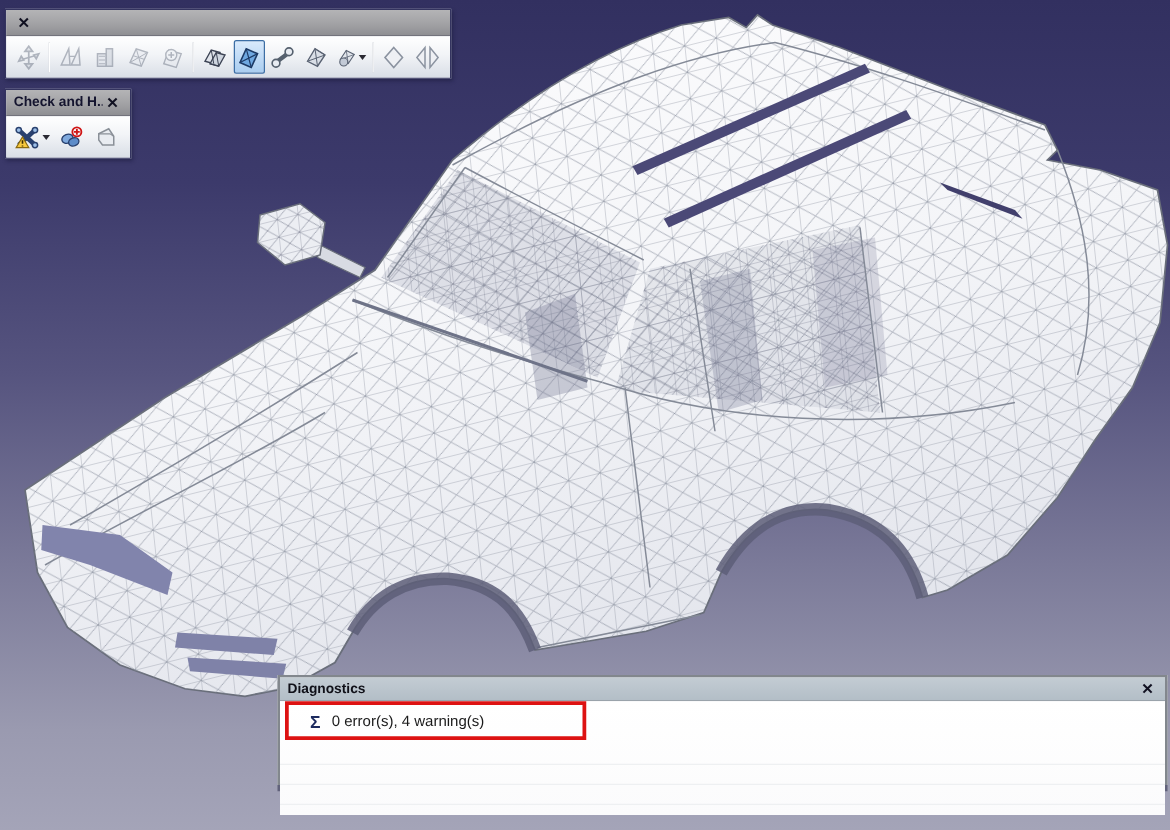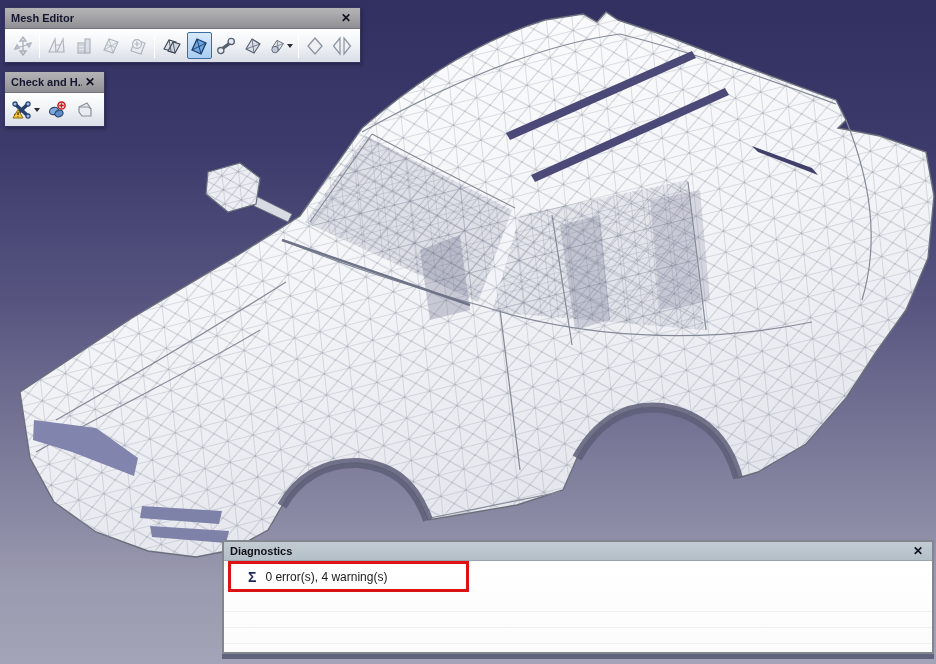--- a/index.html
+++ b/index.html
@@ -28,21 +28,21 @@
     border:1px solid transparent; border-radius:2px; margin:0 1px; }
   .tool-btn.disabled { opacity:.5; }
   .tool-btn.active { background:linear-gradient(180deg,#d9eafc,#aacdf0);
     border:1px solid #3c6ea5; }
   .tb-sep { width:1px; height:24px; background:#aab0ba; border-right:1px solid #ffffff;
     margin:0 3px; }
   .caret { width:0; height:0; border-left:3px solid transparent; border-right:3px solid transparent;
     border-top:4px solid #2a2a33; margin-left:2px; }
 
   
-  #diagnostics { position:absolute; left:222px; top:540px; width:712px; height:114px;
+  #diagnostics { position:absolute; left:222px; top:540px; width:712px; height:88px;
     background:#ffffff; border:2px solid #82878d;
     box-shadow:0 5px 0 0 #61627b; }
   #diag-title { display:flex; align-items:center; height:19px; padding:0 6px;
     background:linear-gradient(180deg,#c3ccd3,#b3bec7); border-bottom:1px solid #9aa3ab;
     font-size:11px; font-weight:bold; color:#101018; }
   #diag-title .title-text { flex:1; }
   #diag-body { position:relative; height:91px;
     background:linear-gradient(180deg,#ffffff,#fbfbfc); }
   .diag-row { position:absolute; left:0; top:2px; height:28px; display:flex;
     align-items:center; padding-left:24px; font-size:12px; color:#1a1a1a; }
@@ -128,21 +128,20 @@
       <g>
         <path d="M256,196 L292,214 L288,222 L254,206 Z" fill="#d8dbe3" stroke="#696e7a" stroke-width="1"></path>
         <path d="M208,172 L240,163 L260,178 L256,204 L228,212 L206,194 Z" fill="#eceef3" stroke="#696e7a" stroke-width="1.2"></path>
         <path d="M208,172 L240,163 L260,178 L256,204 L228,212 L206,194 Z" fill="url(#triFine)"></path>
       </g>
     </g>
   </svg>
 
   <div class="palette" style="left:4px; top:7px; width:357px;">
     <div class="palette-title">
-      <span class="title-text">Mesh Editor</span>
       <span class="close-btn">✕</span>
     </div>
     <div class="palette-body">
       <div class="tool-btn disabled">
         <svg width="20" height="20" viewBox="0 0 20 20">
           <g stroke="#6f7787" stroke-width="1.4" fill="#cfd4dd">
             <path d="M10,1 L13,5 L7,5 Z"></path>
               <path d="M10,19 L13,15 L7,15 Z"></path>
             <path d="M10,5 V15"></path>
               <path d="M3,12 L17,8" stroke-width="1.2"></path>

